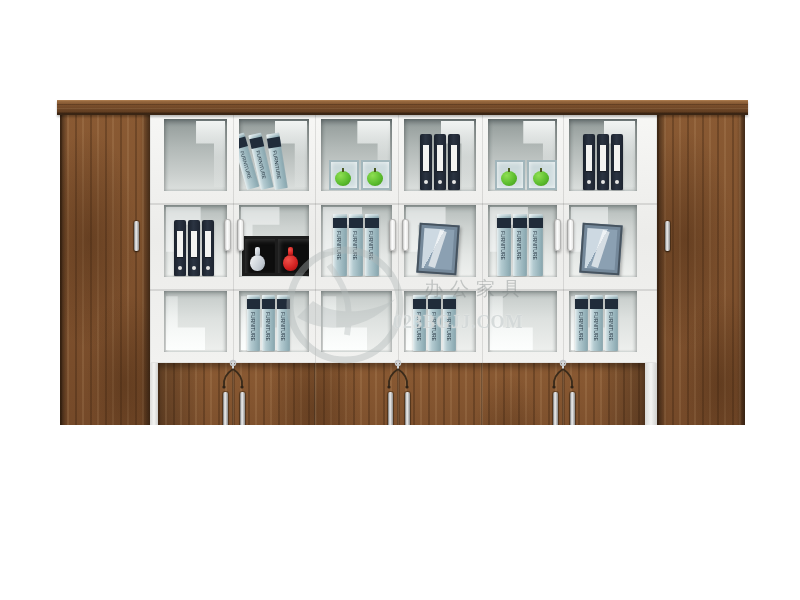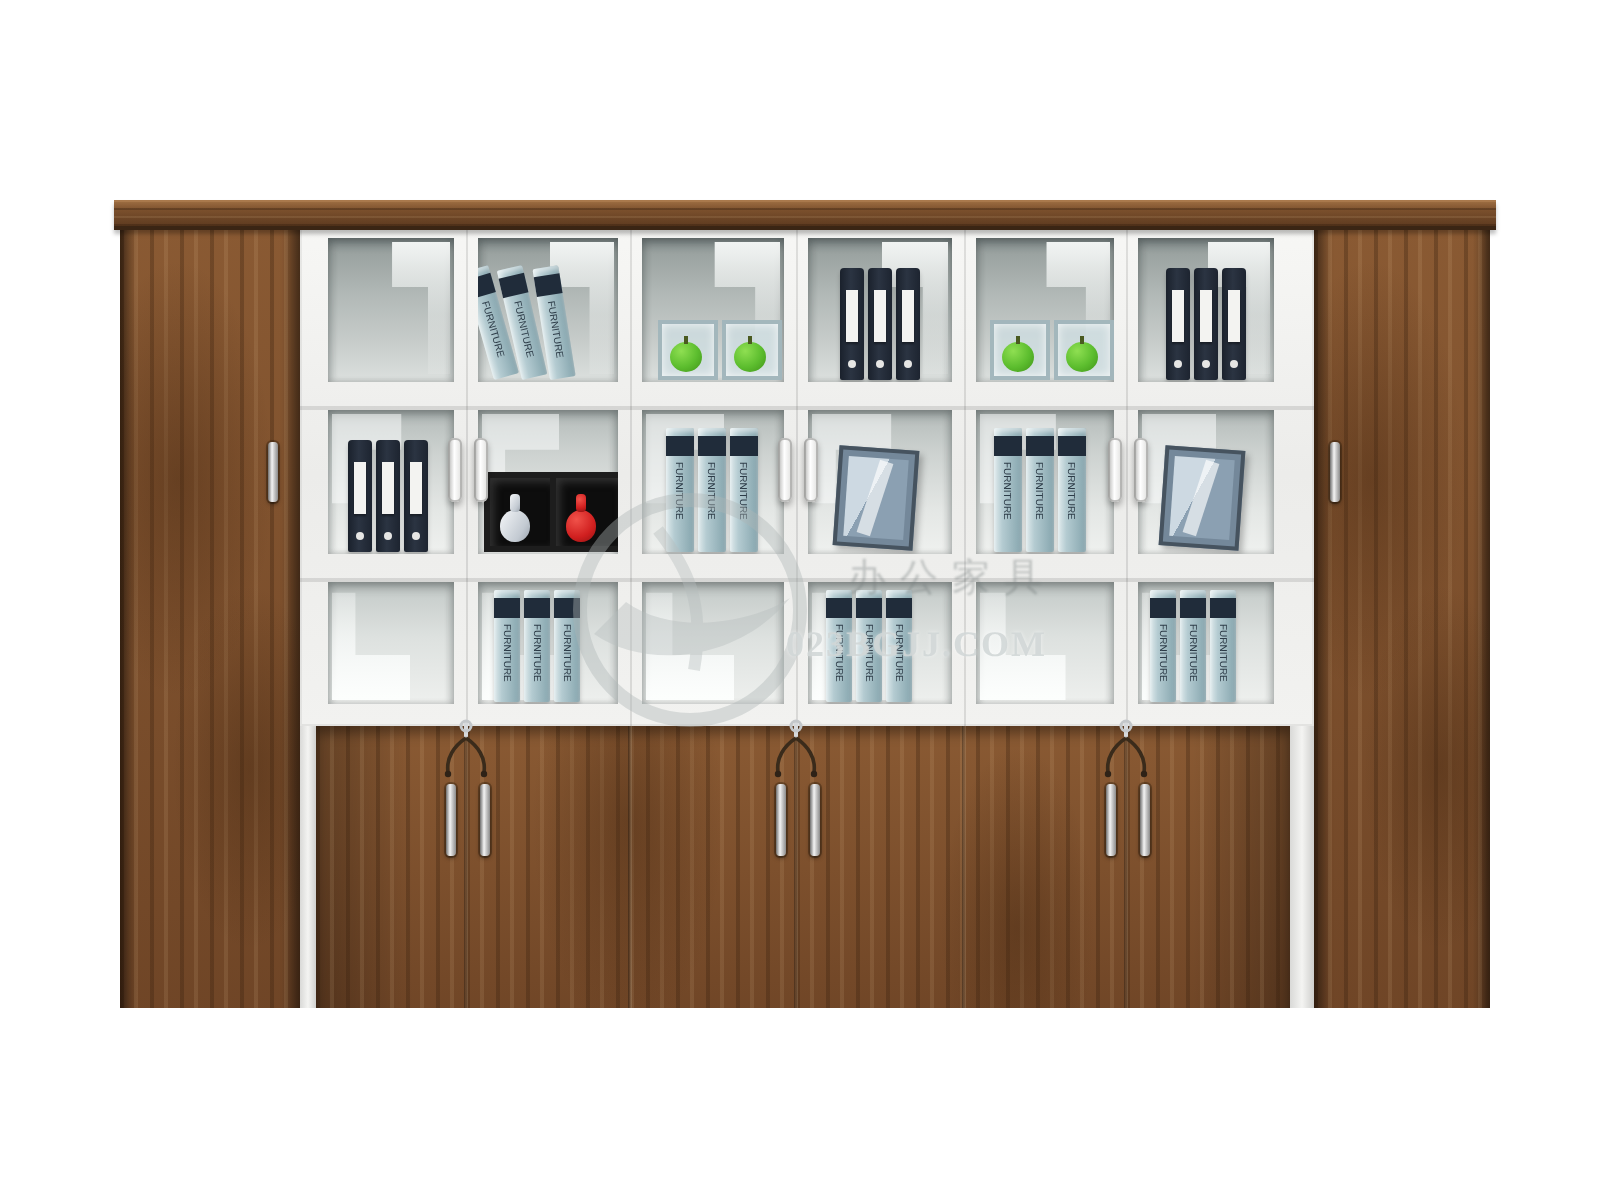--- a/index.html
+++ b/index.html
@@ -1,16 +1,16 @@
 <!DOCTYPE html>
 <html><head>
 <meta charset="utf-8">
 <style>
   html,body{margin:0;padding:0;background:#fff;}
-  .stage{position:relative;width:800px;height:504px;background:#ffffff;overflow:hidden;
+  .stage{position:relative;width:800px;height:425px;background:#ffffff;overflow:hidden;
          font-family:"Liberation Sans",sans-serif;}
   .abs{position:absolute;}
 
   
   .wood{
     background-color:#7a4e2c;
     background-image:
       radial-gradient(ellipse 70px 160px at 32% 32%, rgba(70,40,18,.45), transparent 68%),
       radial-gradient(ellipse 55px 130px at 72% 68%, rgba(66,38,16,.40), transparent 70%),
       repeating-linear-gradient(90deg, rgba(52,29,12,.30) 0 2px, rgba(0,0,0,0) 2px 7px,

